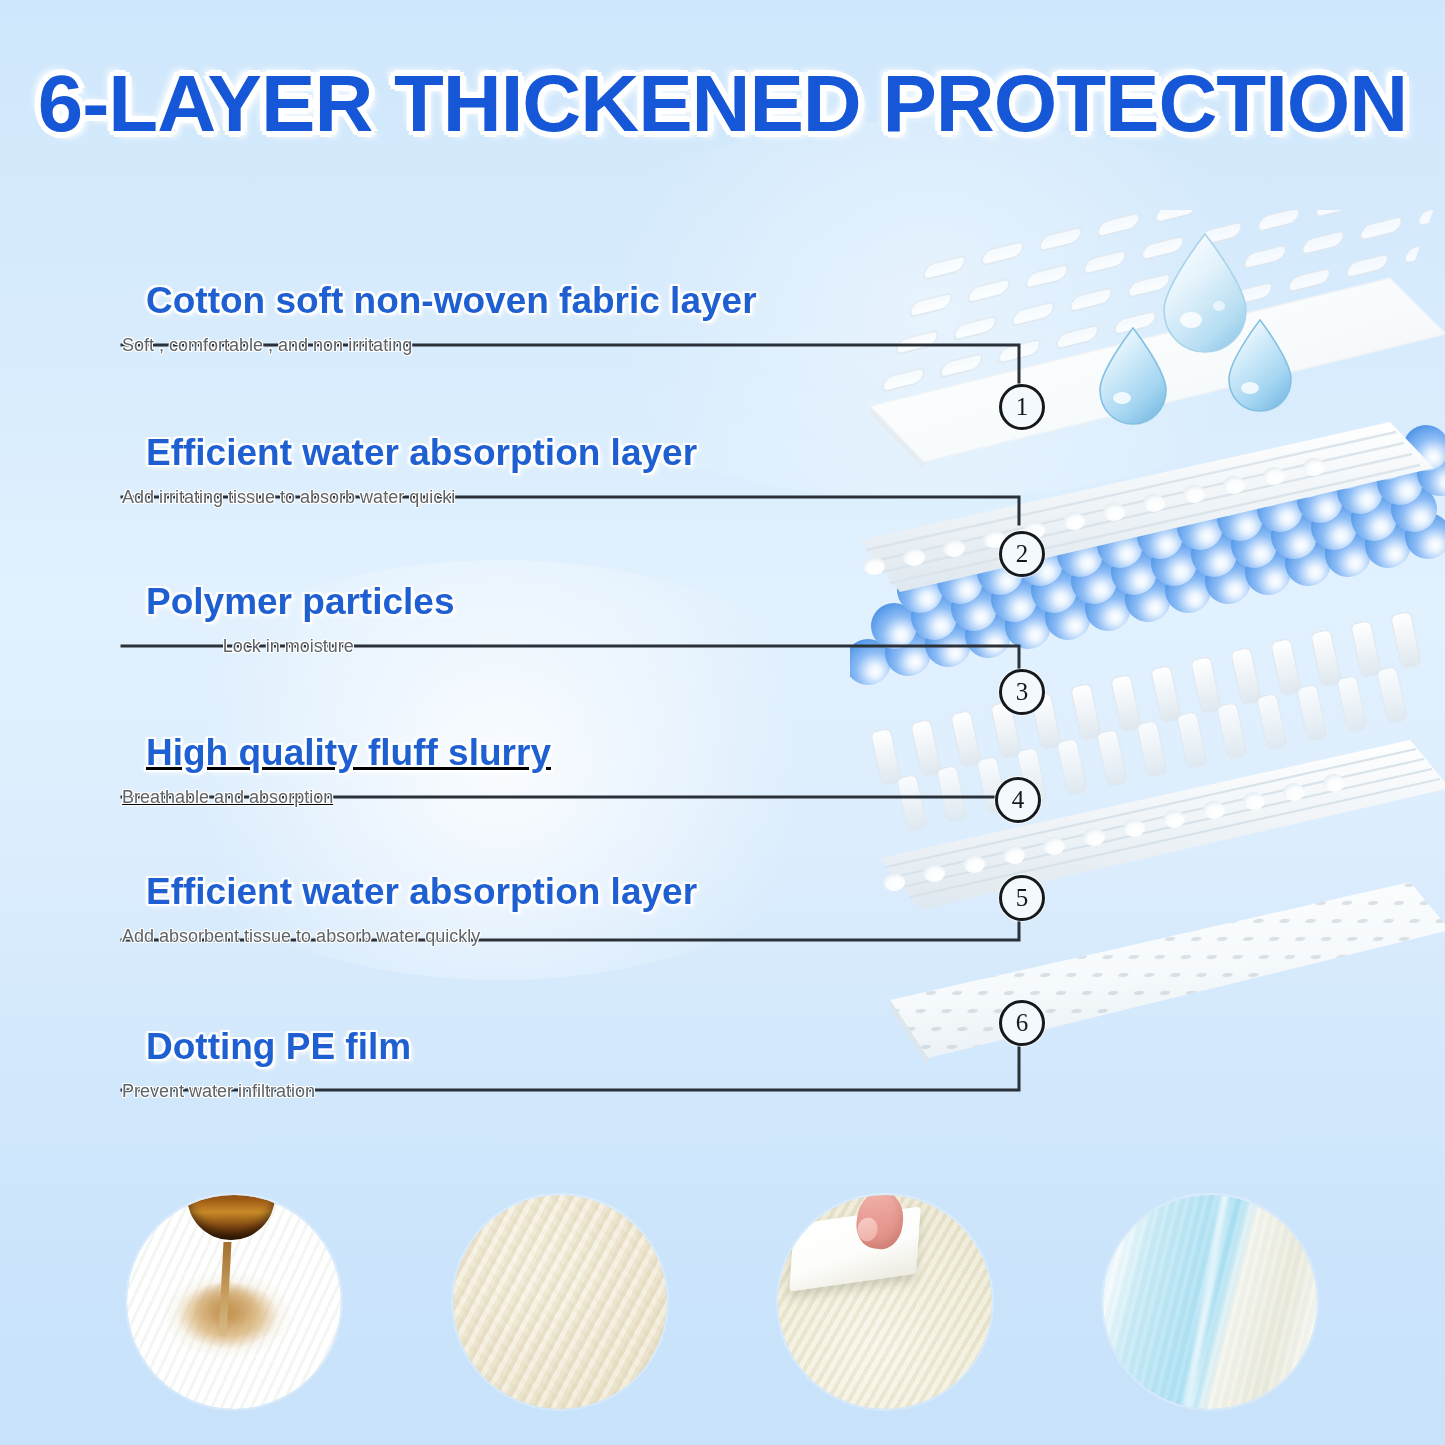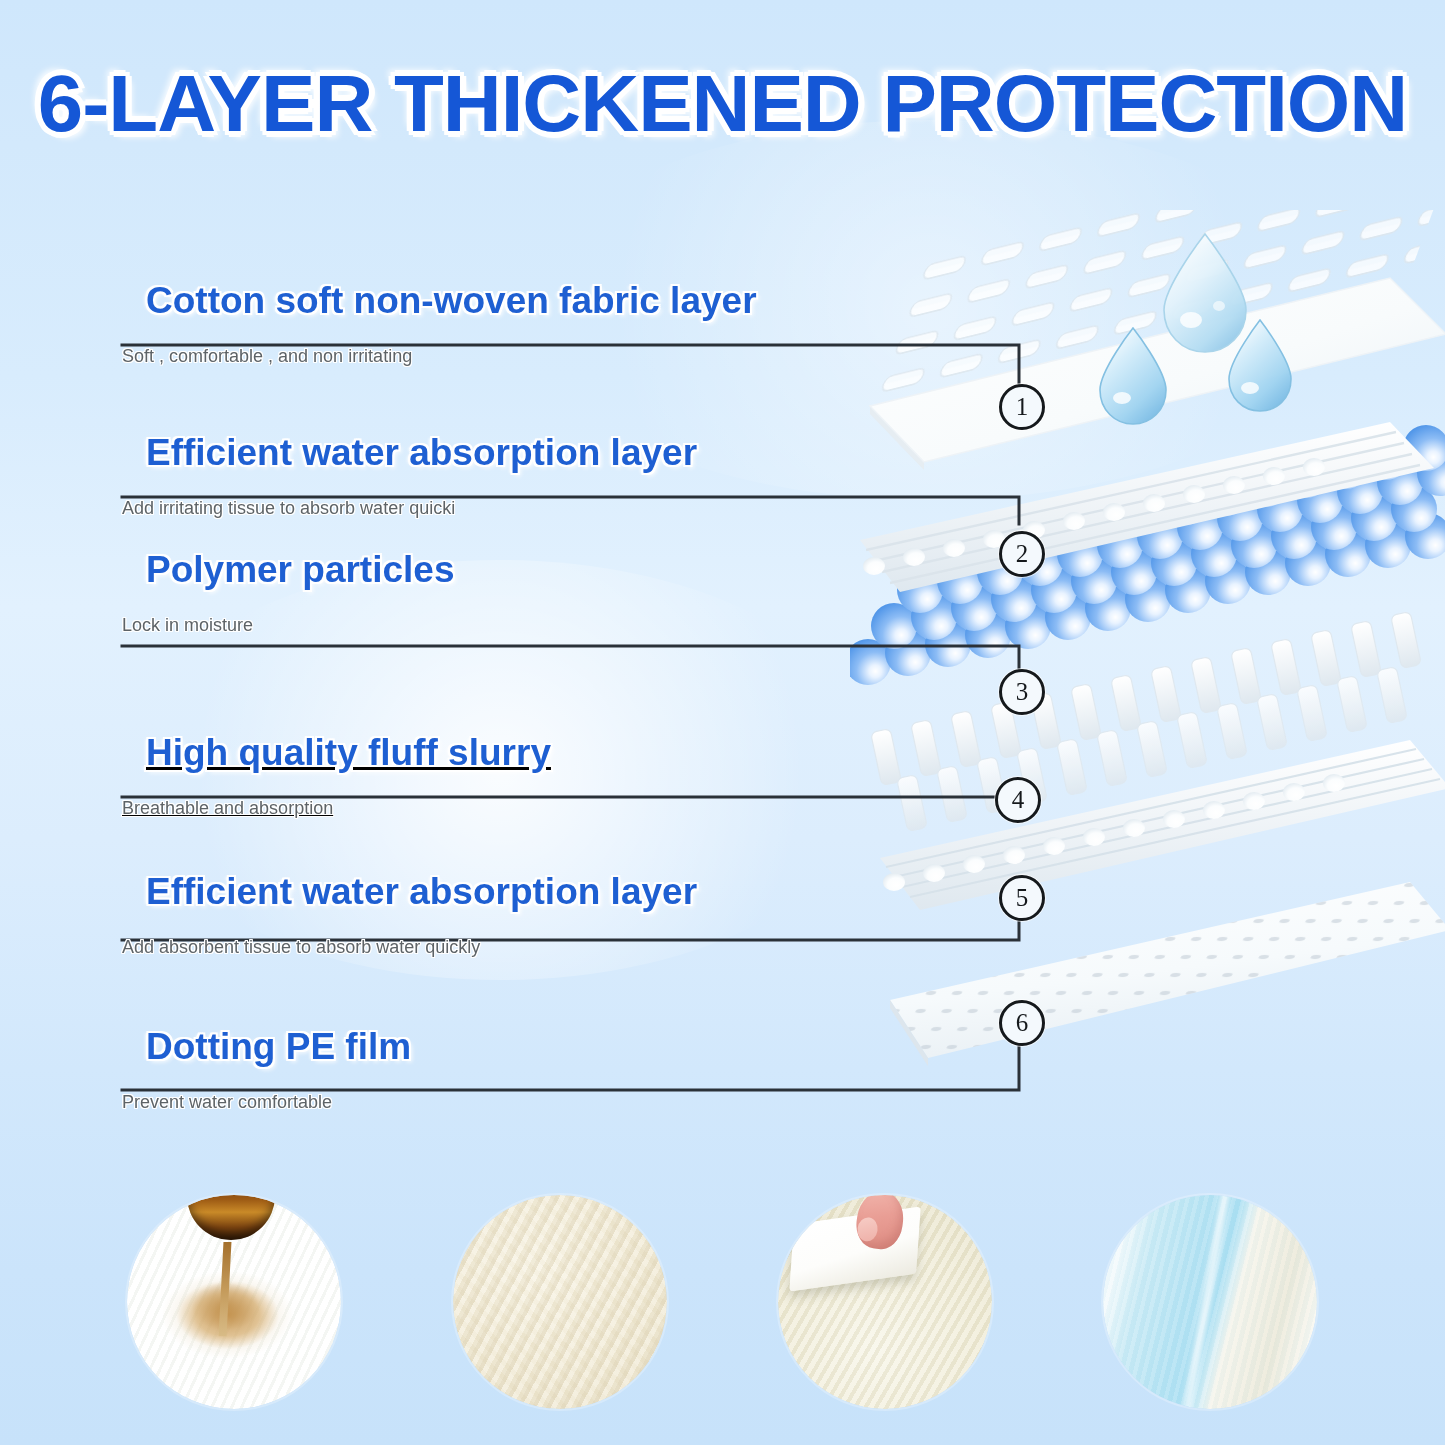--- a/index.html
+++ b/index.html
@@ -52,21 +52,21 @@
   .layer-title{
     font-size:37px;font-weight:bold;color:#1e5fd2;white-space:nowrap;
     line-height:1.05;
     text-shadow:
       -2px 0 0 #fff, 2px 0 0 #fff, 0 -2px 0 #fff, 0 2px 0 #fff,
       -2px -2px 0 #fff, 2px -2px 0 #fff, -2px 2px 0 #fff, 2px 2px 0 #fff,
       -3px 0 3px rgba(255,255,255,.95), 3px 3px 4px rgba(255,255,255,.9);
     margin-left: 24px;
   }
   .layer-sub{
-    font-size:18px;color:#5d6367;white-space:nowrap;margin-top:25px;
+    font-size:18px;color:#5d6367;white-space:nowrap;margin-top:14px;
     text-shadow:
       -1px 0 0 #fff, 1px 0 0 #fff, 0 -1px 0 #fff, 0 1px 0 #fff,
       -1px -1px 0 #fff, 1px -1px 0 #fff, -1px 1px 0 #fff, 1px 1px 0 #fff;
   }
 
   
   #leaders{position:absolute;left:0;top:0;width:1445px;height:1445px;pointer-events:none;}
 
   
   .badge{
@@ -444,38 +444,38 @@
   <div class="layer-block" style="top:282px;">
     <div class="layer-title">Cotton soft non-woven fabric layer</div>
     <div class="layer-sub">Soft , comfortable , and non irritating</div>
   </div>
 
   <div class="layer-block" style="top:434px;">
     <div class="layer-title">Efficient water absorption layer</div>
     <div class="layer-sub">Add irritating tissue to absorb water quicki</div>
   </div>
 
-  <div class="layer-block" style="top:551px;">
+  <div class="layer-block" style="top:583px;text-align:center;">
     <div class="layer-title">Polymer particles</div>
     <div class="layer-sub">Lock in moisture</div>
   </div>
 
   <div class="layer-block" style="top:734px;text-decoration:underline;">
     <div class="layer-title">High quality fluff slurry</div>
     <div class="layer-sub">Breathable and absorption</div>
   </div>
 
   <div class="layer-block" style="top:873px;">
     <div class="layer-title">Efficient water absorption layer</div>
     <div class="layer-sub">Add absorbent tissue to absorb water quickly</div>
   </div>
 
   <div class="layer-block" style="top:1028px;">
     <div class="layer-title">Dotting PE film</div>
-    <div class="layer-sub">Prevent water comfortable</div>
+    <div class="layer-sub">Prevent water infiltration</div>
   </div>
 
   <div class="photo p1" style="left:127px;top:1195px;">
     <div class="inner">
 
       <div class="bowl"></div>
       <div class="stream"></div>
     </div>
     <div class="dashring"></div>
   </div>

